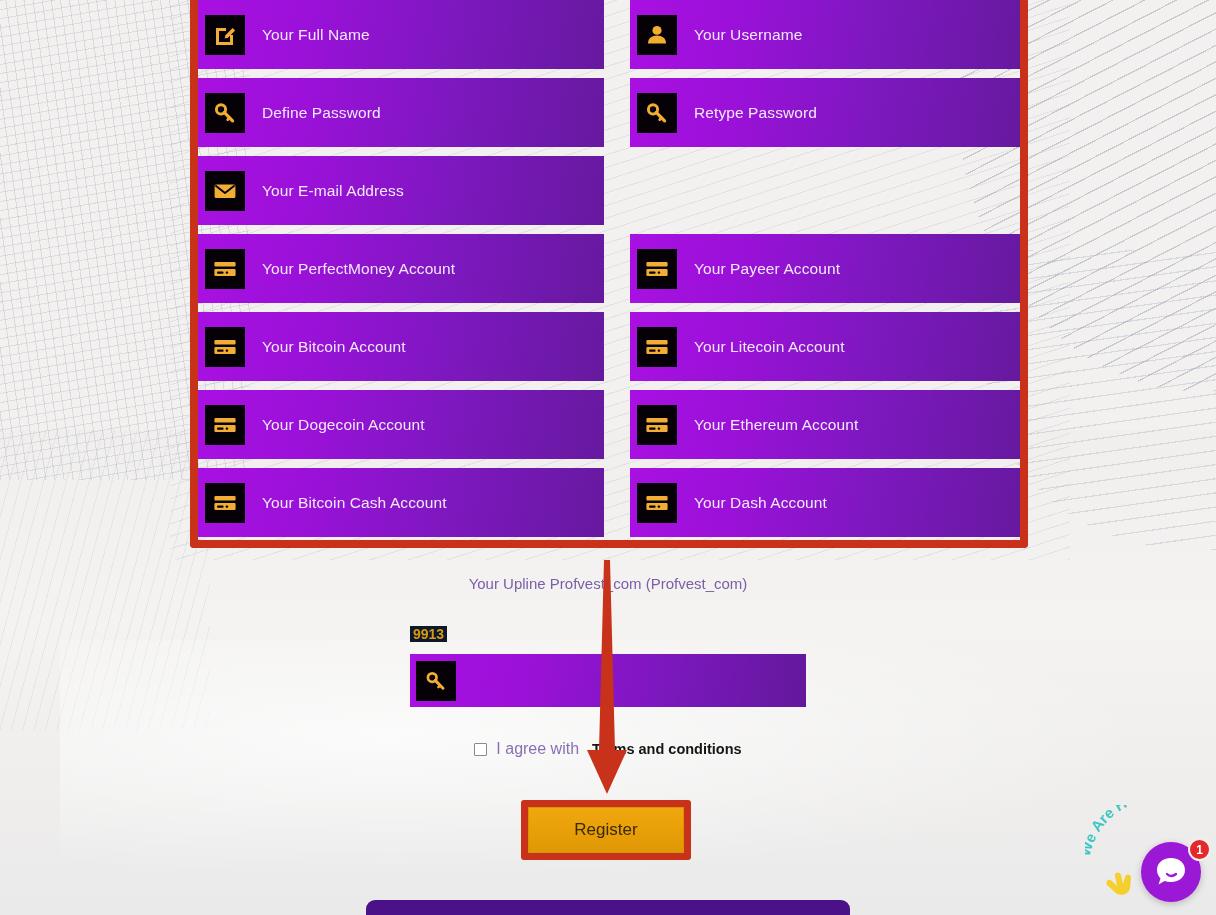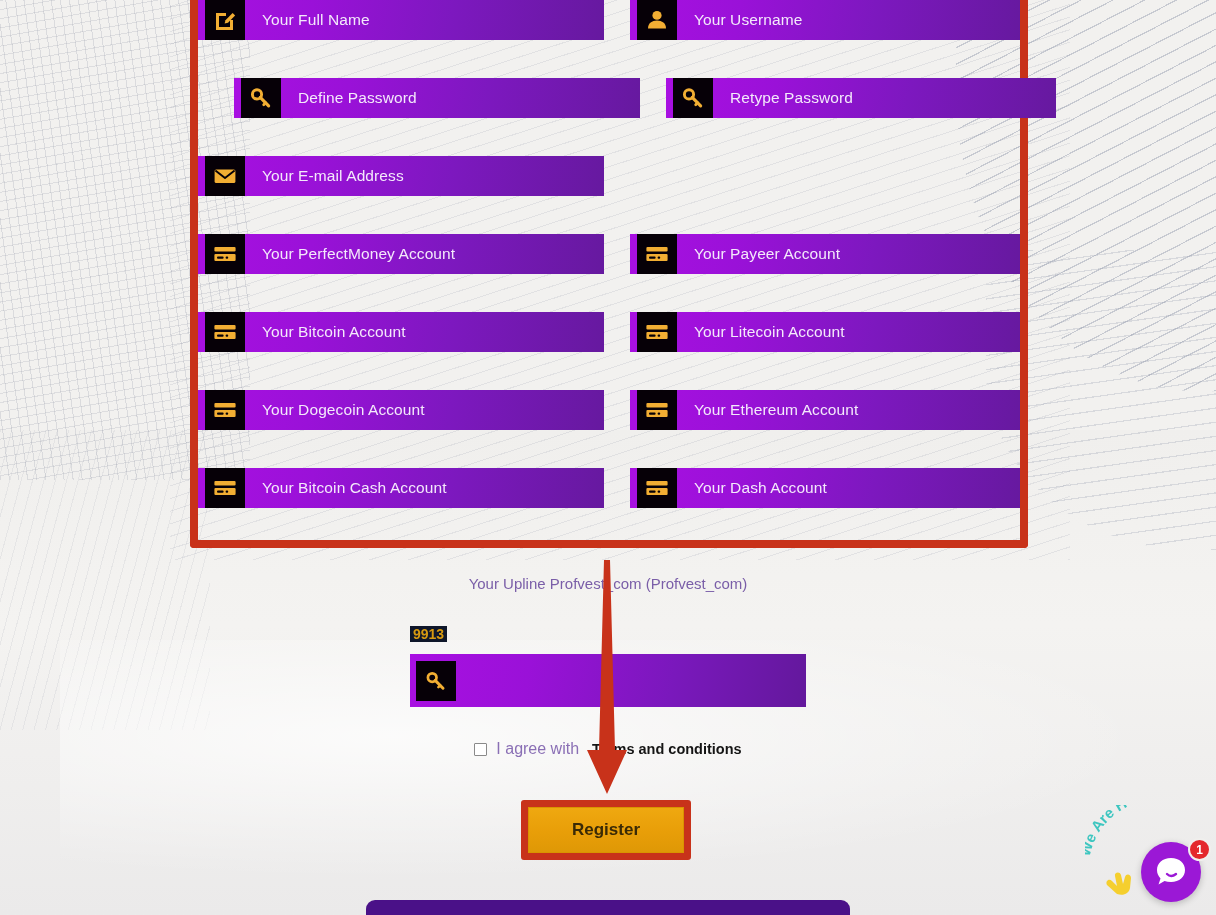--- a/index.html
+++ b/index.html
@@ -60,21 +60,21 @@
     background:transparent;
     z-index:5;
   }
   #form-inner {
     position:absolute; left:198px; top:0px; width:822px; height:540px;
     z-index:6;
   }
 
   .field-row { position:absolute; left:0; width:822px; height:54px; }
   .field {
-    position:absolute; top:0; height:40px;
+    position:absolute; top:0; height:69px;
     background:linear-gradient(100deg,#a910e2 0%,#9a11d8 28%,#7d18bf 62%,#66199f 100%);
     display:flex; align-items:center; overflow:hidden;
   }
   .field.left  { left:0px;   width:406px; }
   .field.right { left:432px; width:390px; }
   .field .ico {
     flex:0 0 auto; width:40px; height:40px; margin-left:7px;
     background:#060007; display:flex; align-items:center; justify-content:center;
   }
   .field .lbl {
@@ -118,21 +118,21 @@
   
   #register-hl {
     position:absolute; left:521px; top:800px; width:170px; height:60px;
     border:7px solid #c8321a; border-radius:3px; z-index:4;
   }
   #register-button {
     position:absolute; left:528px; top:807px; width:156px; height:46px;
     background:linear-gradient(180deg,#efa810 0%,#e89e08 55%,#df9806 100%);
     border:1px solid #d99400;
     color:#3a2a06; font-size:17px;
-    display:flex; align-items:center; justify-content:center; z-index:5;font-weight:bold;
+    display:flex; align-items:center; justify-content:center; z-index:5;
   }
 
   
   #arrow { position:absolute; left:575px; top:560px; z-index:7; }
 
   
   #bottom-panel {
     position:absolute; left:366px; top:900px; width:484px; height:40px;
     background:#4a1188; border-radius:9px 9px 0 0; z-index:2;
   }
@@ -181,21 +181,21 @@
         <div class="field right">
           <span class="ico">
             <svg width="26" height="26" viewBox="0 0 26 26">
               <ellipse cx="13" cy="8.4" rx="4.6" ry="4.4" fill="#f2ae33"></ellipse>
               <path d="M4 21.5 C4 16.3 8 13.6 13 13.6 C18 13.6 22 16.3 22 21.5 Z" fill="#f2ae33"></path>
             </svg>
           </span>
           <span class="lbl">Your Username</span>
         </div>
       </div>
-      <div class="field-row" style="top: 78px; margin-left: 36px;">
+      <div class="field-row" style="top: 78px;">
         <div class="field left">
           <span class="ico">
             <svg width="26" height="26" viewBox="0 0 26 26">
               <circle cx="9" cy="9.4" r="4.6" fill="none" stroke="#f2ae33" stroke-width="2.9"></circle>
               <circle cx="9" cy="9.4" r="1.2" fill="#060007"></circle>
               <path d="M12.2 12.4 L20.6 20.8" stroke="#f2ae33" stroke-width="3.2" stroke-linecap="round"></path>
               <path d="M17.6 17.8 L15.7 19.7" stroke="#f2ae33" stroke-width="2.8" stroke-linecap="round"></path>
             </svg>
           </span>
           <span class="lbl">Define Password</span>

